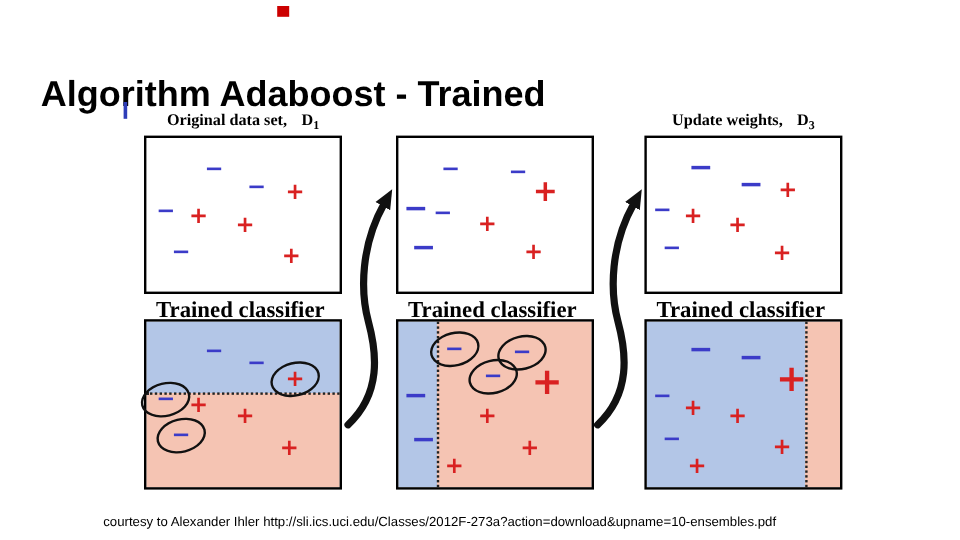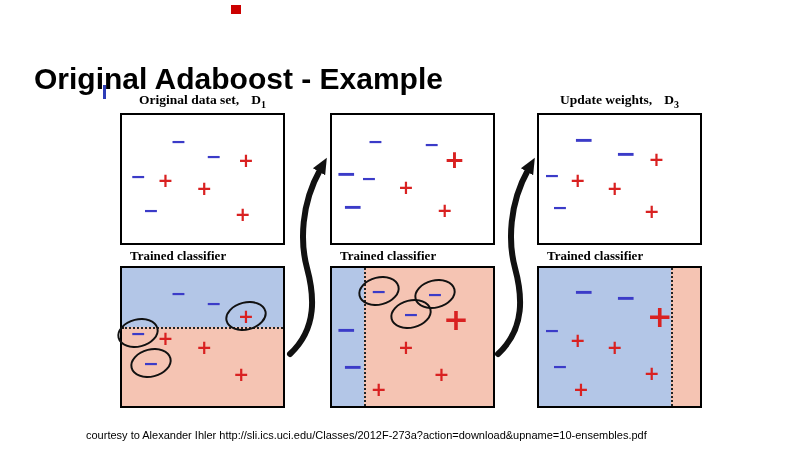--- a/index.html
+++ b/index.html
@@ -20,21 +20,21 @@
     font-family:"Liberation Serif",serif;font-weight:bold;font-size:13.5px;white-space:nowrap;
   }
   .panel-header .dsym{margin-left:12px;}
   .panel-header sub{font-size:10px;}
   .scatter-box{
     position:absolute;left:0;top:21px;width:165px;height:132px;
     background:#fff;border:2px solid #000;box-sizing:border-box;
   }
   .classifier-label{
     position:absolute;top:156px;left:10px;
-    font-family:"Liberation Serif",serif;font-weight:bold;font-size:13px;white-space:nowrap;
+    font-family:"Liberation Serif",serif;font-weight:bold;font-size:19px;white-space:nowrap;
   }
   .classifier-box{
     position:absolute;left:0;top:174px;width:165px;height:142px;
     border:2px solid #000;box-sizing:border-box;background:#fff;
   }
   .pt{
     position:absolute;transform:translate(-50%,-50%);
     font-family:"DejaVu Sans",sans-serif;font-weight:bold;line-height:1;z-index:3;
   }
   .minus{color:var(--minus);}
@@ -53,21 +53,21 @@
     position:absolute;left:86px;top:429px;font-size:11px;color:#000;
     font-family:"Liberation Sans",sans-serif;white-space:nowrap;
   }
 </style>
 </head>
 <body>
 
 <div class="slide">
 
   <div class="red-mark"></div>
-  <h1 class="title">Original Adaboost - Example</h1>
+  <h1 class="title">Algorithm Adaboost - Trained</h1>
   <div class="blue-tick"></div>
 
   <div class="panel p0">
     <div class="panel-header">
       <span>Original data set,</span><span class="dsym"><span>D</span><sub>1</sub></span>
     </div>
     <div class="scatter-box">
         <span class="pt minus s-n" style="left: 35%; top: 20%;">−</span>
         <span class="pt minus s-n" style="left: 57%; top: 32%;">−</span>
         <span class="pt plus s-n" style="left: 77%; top: 35%;">+</span>

